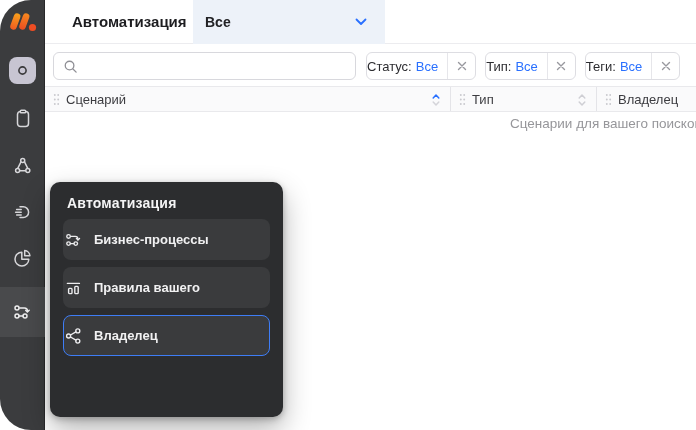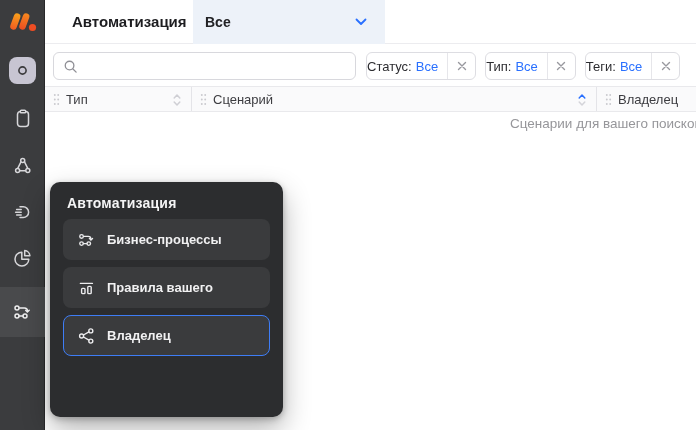--- a/index.html
+++ b/index.html
@@ -1,18 +1,18 @@
 <!DOCTYPE html>
 <html><head>
 <meta charset="utf-8">
 <style>
   * { margin:0; padding:0; box-sizing:border-box; }
   html,body { background:#fff; }
   body { font-family:"Liberation Sans","DejaVu Sans",sans-serif; }
-  .screen { position:relative; width:696px; height:430px; background:#fff; overflow:hidden; }
+  .screen { position:relative; width:696px; height:430px; background:#fff; overflow:hidden;border-radius:31px; }
 
   
   .sidebar { position:absolute; left:0; top:0; width:45px; height:430px;
              background:#3b3c3e; border-right:1px solid #28282a; }
   .logo { position:absolute; left:0; top:0; width:45px; height:44px; display:flex;
           align-items:center; justify-content:center; }
   .ws-btn { position:absolute; left:9px; top:57px; width:27px; height:27px;
             background:#c7c5d2; border-radius:8px; display:flex; align-items:center;
             justify-content:center; border:none; cursor:pointer; }
   .side-icon { position:absolute; left:0; width:45px; height:28px; display:flex;
@@ -65,21 +65,21 @@
 
   
   .popup { position:absolute; left:50px; top:182px; width:233px; height:235px;
            background:#2c2d2f; border-radius:10px;
            box-shadow:0 12px 28px rgba(0,0,0,.30), 0 2px 6px rgba(0,0,0,.25); }
   .popup-title { position:absolute; left:17px; top:13px; font-size:14px; font-weight:bold;
                  color:#f4f4f5; letter-spacing:.2px; }
   .popup-items { position:absolute; left:13px; top:37px; width:207px; display:flex;
                  flex-direction:column; gap:7px; }
   .popup-item { height:41px; background:#3a3b3d; border-radius:8px; display:flex;
-                align-items:center; padding-left:13px; gap:11px; cursor:pointer;
+                align-items:center; gap:11px; cursor:pointer;
                 border:1.5px solid transparent; color:#ececee; }
   .popup-item.selected { border-color:#3e7df6; }
   .popup-item-label { font-size:13px; font-weight:600; color:#f1f1f2; }
 
   svg { display:block; }
 </style>
 </head>
 <body>
 
 <div class="screen">
@@ -201,20 +201,41 @@
       <span class="chip-value">Все</span>
       <button class="chip-close">
         <svg width="10" height="10" viewBox="0 0 10 10" stroke="#98989e" stroke-width="1.4" stroke-linecap="round">
             <path d="M1.5 1.5 L8.5 8.5 M8.5 1.5 L1.5 8.5"></path>
           </svg>
       </button>
     </div>
   </div>
 
   <div class="thead">
+    <div class="th th-c1">
+      <span class="drag-handle">
+        <svg width="7" height="13" viewBox="0 0 7 13">
+            <g fill="#c9c9ce">
+          <circle cx="1.8" cy="2" r="0.95"></circle>
+              <circle cx="5.2" cy="2" r="0.95"></circle>
+          <circle cx="1.8" cy="6.5" r="0.95"></circle>
+              <circle cx="5.2" cy="6.5" r="0.95"></circle>
+          <circle cx="1.8" cy="11" r="0.95"></circle>
+              <circle cx="5.2" cy="11" r="0.95"></circle>
+            </g>
+          </svg>
+      </span>
+      <span>Сценарий</span>
+      <span class="sort">
+        <svg width="8" height="14" viewBox="0 0 8 14" fill="none" stroke-width="1.5" stroke-linecap="round" stroke-linejoin="round">
+          <path d="M1.2 5 L4 2 L6.8 5" stroke="#2970ff"></path>
+          <path d="M1.2 9 L4 12 L6.8 9" stroke="#d4d4d9"></path>
+        </svg>
+      </span>
+    </div>
     <div class="th th-c2">
       <span class="drag-handle">
         <svg width="7" height="13" viewBox="0 0 7 13">
             <g fill="#c9c9ce">
           <circle cx="1.8" cy="2" r="0.95"></circle>
               <circle cx="5.2" cy="2" r="0.95"></circle>
           <circle cx="1.8" cy="6.5" r="0.95"></circle>
               <circle cx="5.2" cy="6.5" r="0.95"></circle>
           <circle cx="1.8" cy="11" r="0.95"></circle>
               <circle cx="5.2" cy="11" r="0.95"></circle>
@@ -222,41 +243,20 @@
           </svg>
       </span>
       <span>Тип</span>
       <span class="sort">
         <svg width="8" height="14" viewBox="0 0 8 14" fill="none" stroke-width="1.5" stroke-linecap="round" stroke-linejoin="round">
           <path d="M1.2 5 L4 2 L6.8 5" stroke="#cfcfd4"></path>
           <path d="M1.2 9 L4 12 L6.8 9" stroke="#cfcfd4"></path>
         </svg>
       </span>
     </div>
-    <div class="th th-c1">
-      <span class="drag-handle">
-        <svg width="7" height="13" viewBox="0 0 7 13">
-            <g fill="#c9c9ce">
-          <circle cx="1.8" cy="2" r="0.95"></circle>
-              <circle cx="5.2" cy="2" r="0.95"></circle>
-          <circle cx="1.8" cy="6.5" r="0.95"></circle>
-              <circle cx="5.2" cy="6.5" r="0.95"></circle>
-          <circle cx="1.8" cy="11" r="0.95"></circle>
-              <circle cx="5.2" cy="11" r="0.95"></circle>
-            </g>
-          </svg>
-      </span>
-      <span>Сценарий</span>
-      <span class="sort">
-        <svg width="8" height="14" viewBox="0 0 8 14" fill="none" stroke-width="1.5" stroke-linecap="round" stroke-linejoin="round">
-          <path d="M1.2 5 L4 2 L6.8 5" stroke="#2970ff"></path>
-          <path d="M1.2 9 L4 12 L6.8 9" stroke="#d4d4d9"></path>
-        </svg>
-      </span>
-    </div>
     <div class="th th-c3">
       <span class="drag-handle">
         <svg width="7" height="13" viewBox="0 0 7 13">
             <g fill="#c9c9ce">
           <circle cx="1.8" cy="2" r="0.95"></circle>
               <circle cx="5.2" cy="2" r="0.95"></circle>
           <circle cx="1.8" cy="6.5" r="0.95"></circle>
               <circle cx="5.2" cy="6.5" r="0.95"></circle>
           <circle cx="1.8" cy="11" r="0.95"></circle>
               <circle cx="5.2" cy="11" r="0.95"></circle>

